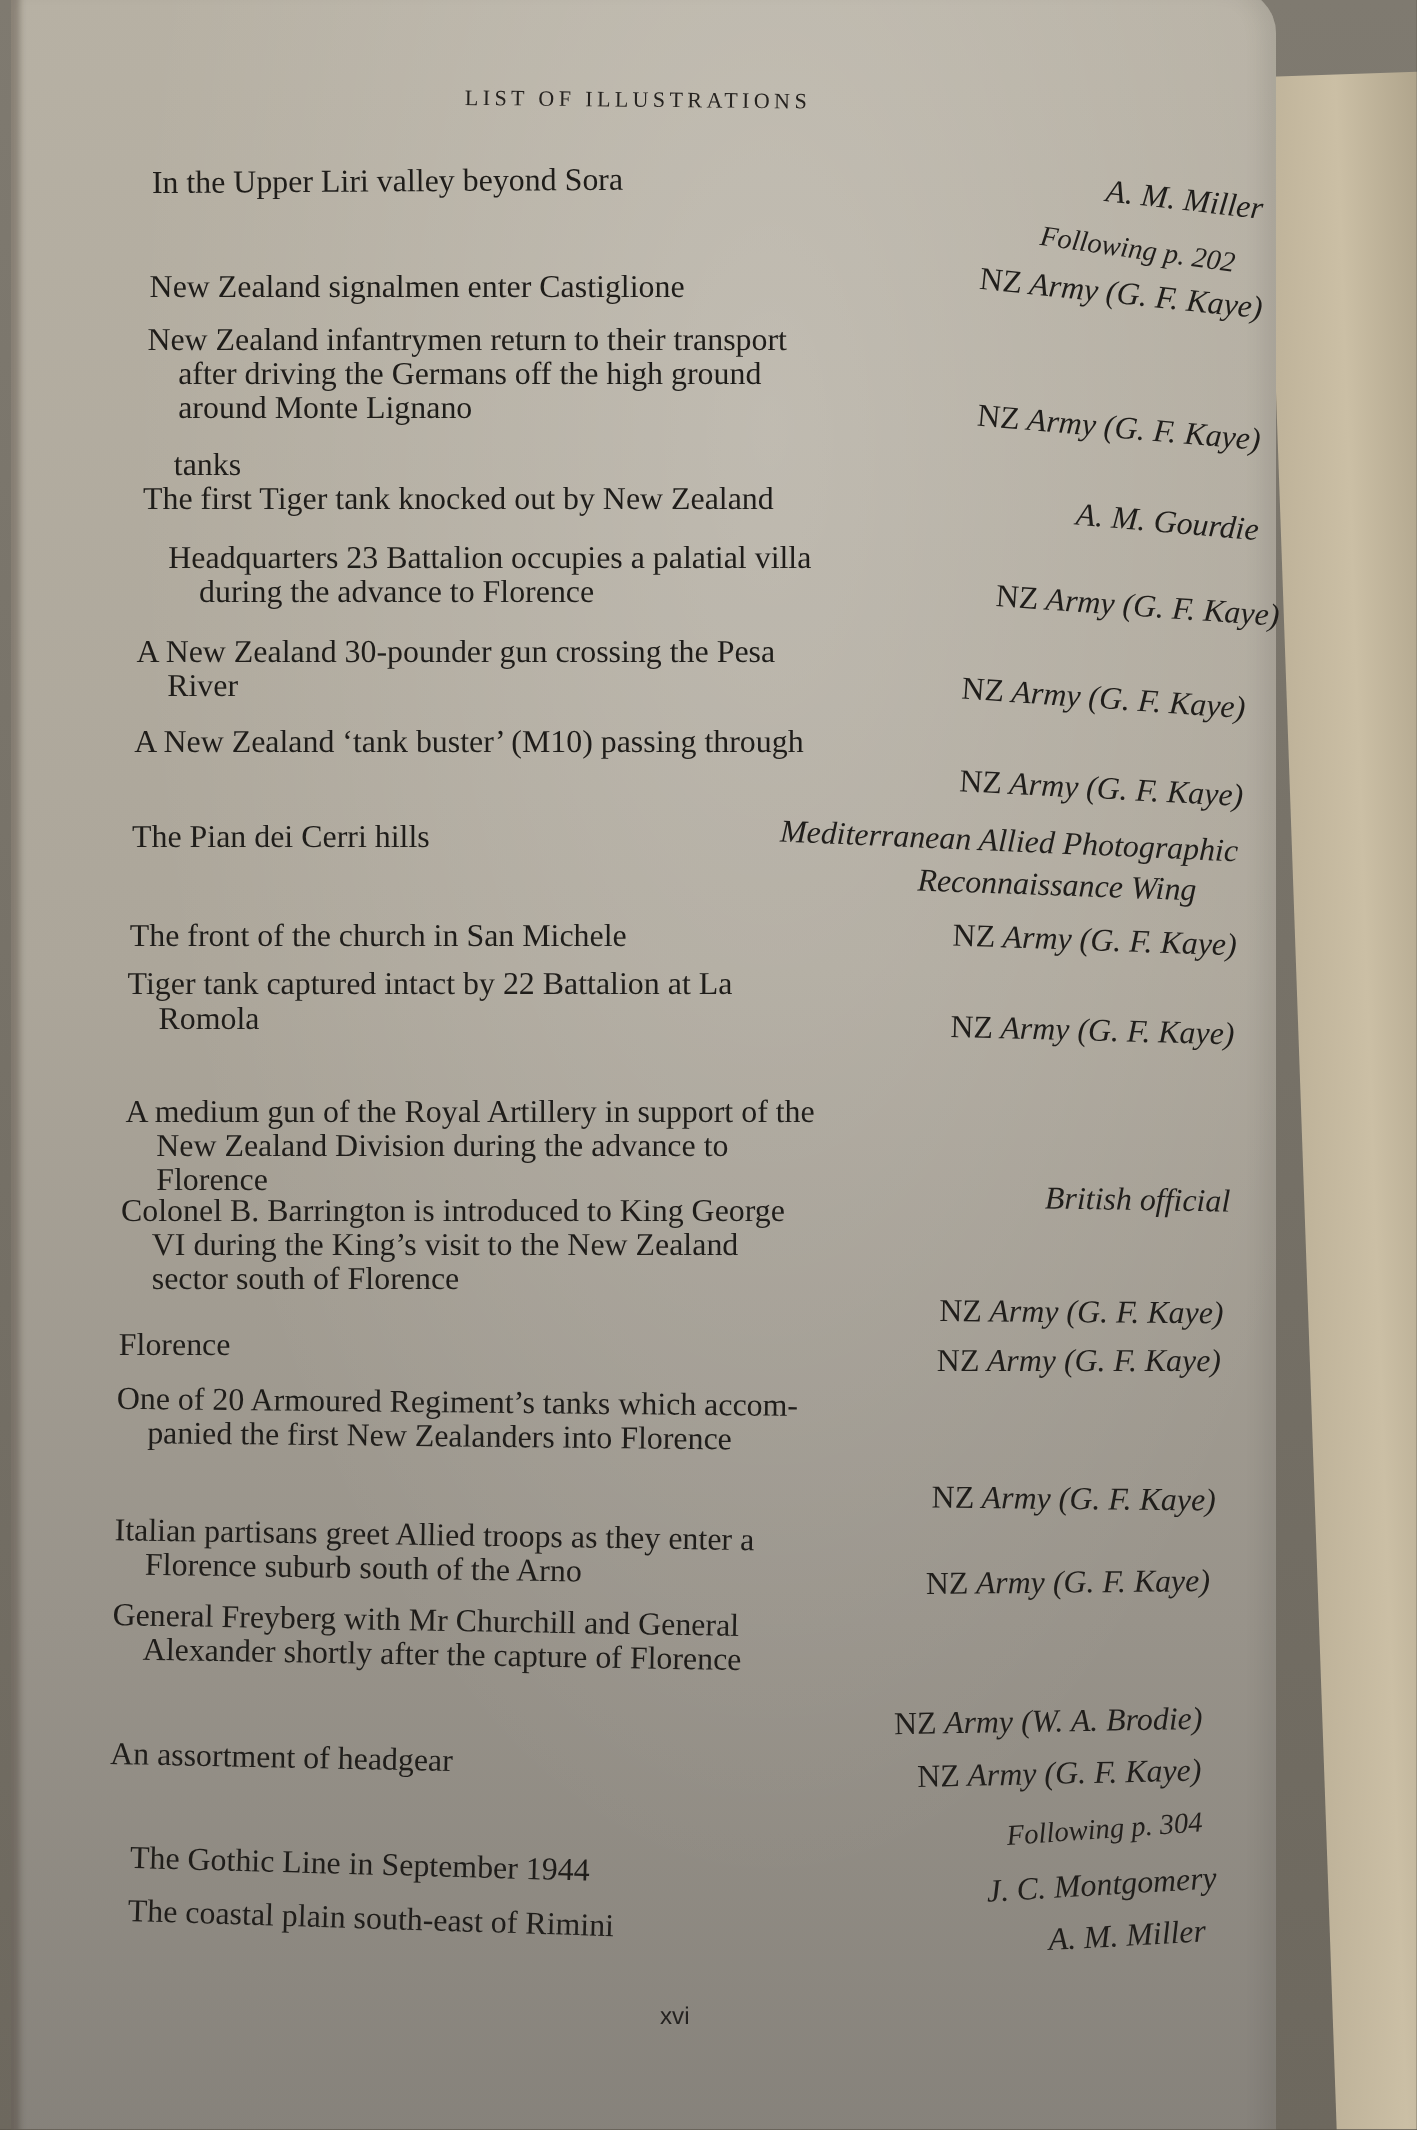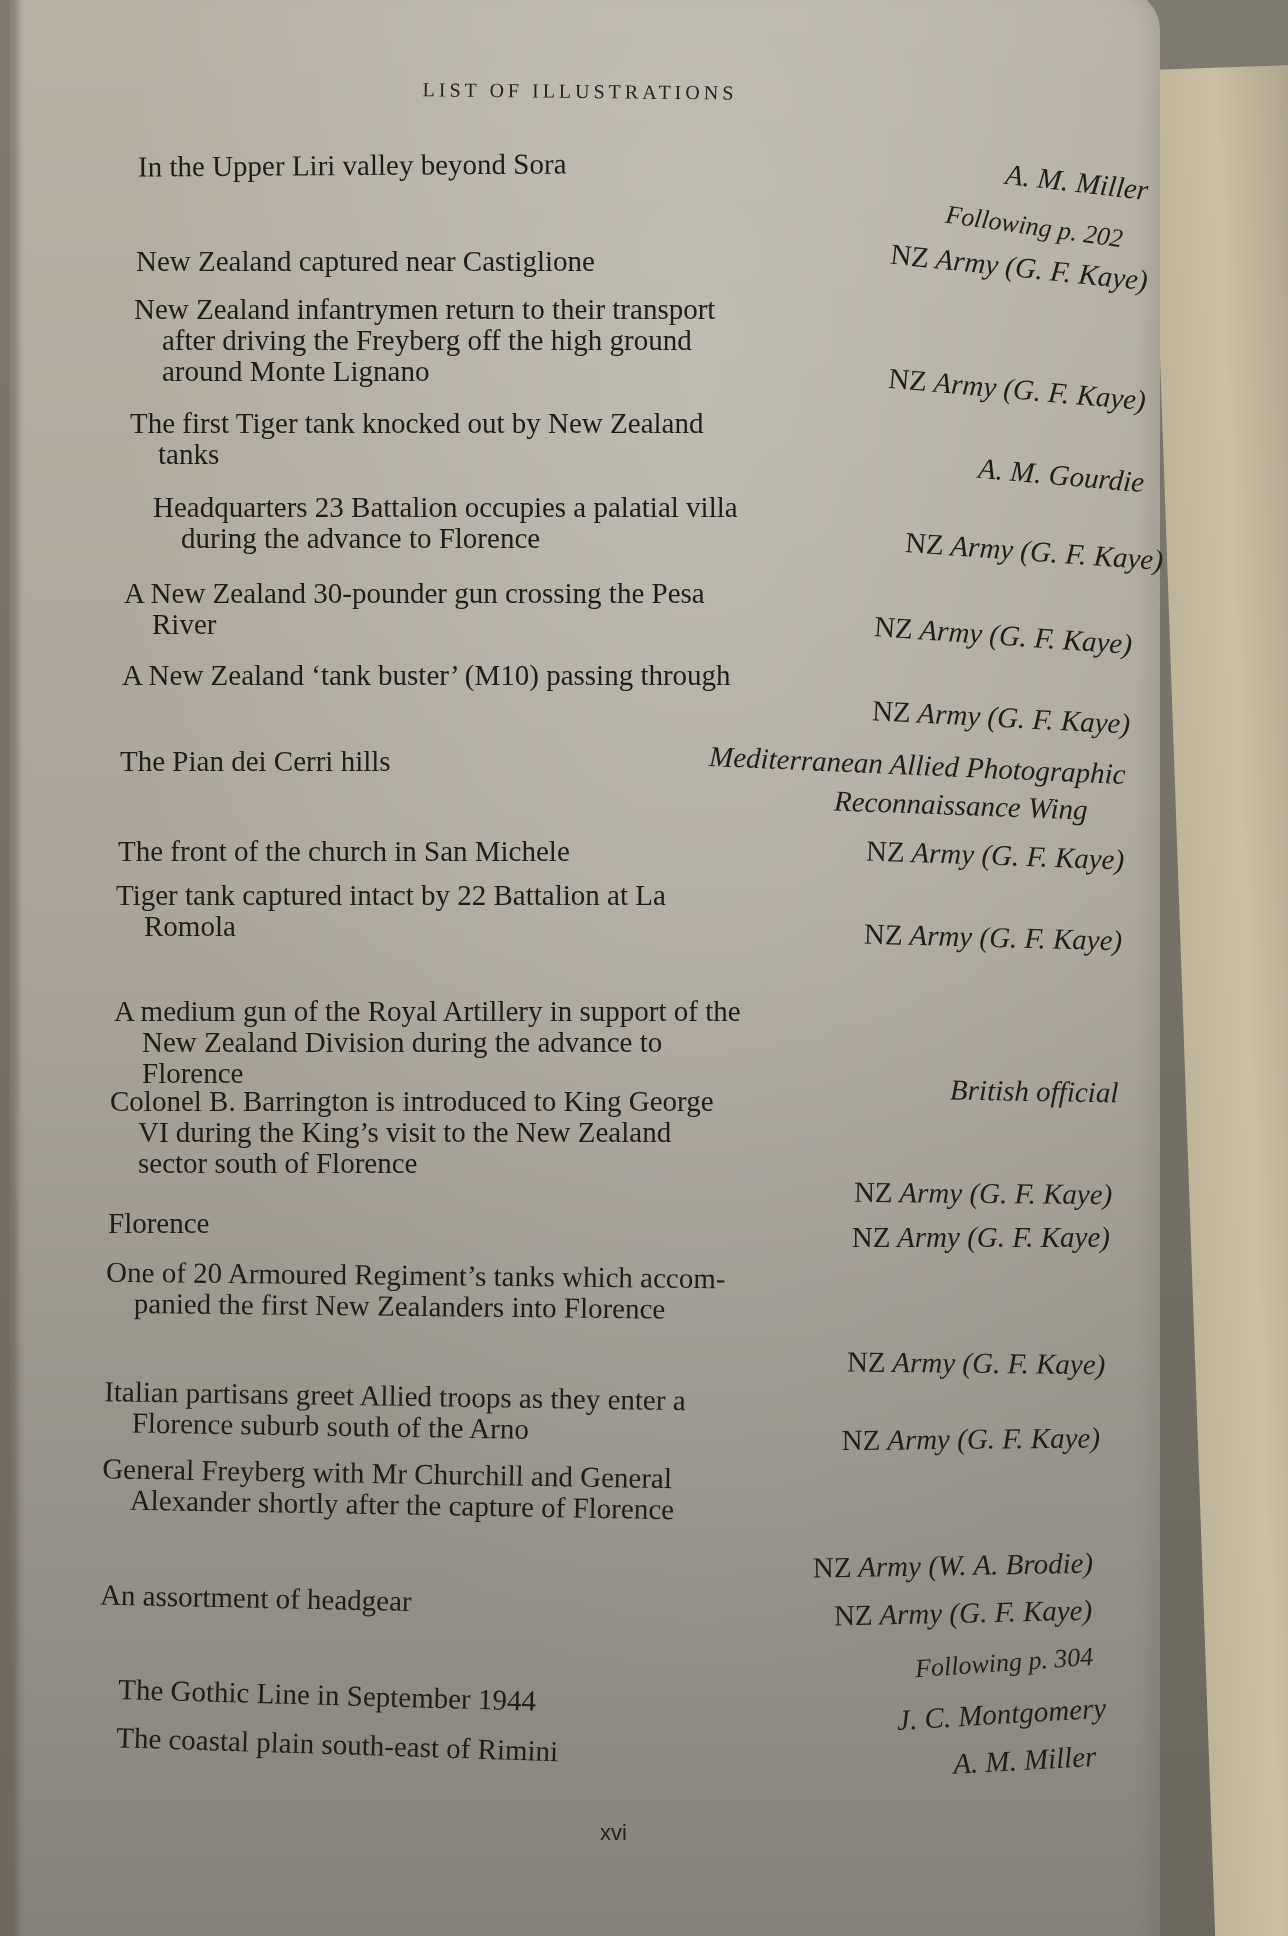--- a/index.html
+++ b/index.html
@@ -128,44 +128,44 @@
           </span>
           <span class="credit" style="top:22px; right:-10px; transform:rotate(7deg);">
             <span>A. M. Miller</span>
           </span>
         </div>
 
         <div class="following" style="left:935px; top:222px; transform:rotate(8deg);">Following p. 202</div>
 
         <div class="entry" style="left:126px; top:256px;">
           <span class="caption">
-            <span class="line">New Zealand captured near Castiglione</span>
+            <span class="line">New Zealand signalmen enter Castiglione</span>
           </span>
           <span class="credit" style="top:6px; right:-12px; transform:rotate(6deg);">
             <span class="upright">NZ</span>
             <span>Army (G. F. Kaye)</span>
           </span>
         </div>
 
         <div class="entry" style="left:124px; top:304px;">
           <span class="caption">
             <span class="line">New Zealand infantrymen return to their transport</span>
-            <span class="line cont">after driving the Freyberg off the high ground</span>
+            <span class="line cont">after driving the Germans off the high ground</span>
             <span class="line cont">around Monte Lignano</span>
           </span>
           <span class="credit" style="top:80px; right:-12px; transform:rotate(5deg);">
             <span class="upright">NZ</span>
             <span>Army (G. F. Kaye)</span>
           </span>
         </div>
 
         <div class="entry" style="left:120px; top:418px;">
           <span class="caption">
+            <span class="line cont">tanks</span>
             <span class="line">The first Tiger tank knocked out by New Zealand</span>
-            <span class="line cont">tanks</span>
           </span>
           <span class="credit" style="top:52px; right:-14px; transform:rotate(5deg);">
             <span>A. M. Gourdie</span>
           </span>
         </div>
 
         <div class="entry" style="left:116px; top:502px;margin-left:27px;">
           <span class="caption">
             <span class="line">Headquarters 23 Battalion occupies a palatial villa</span>
             <span class="line cont">during the advance to Florence</span>

